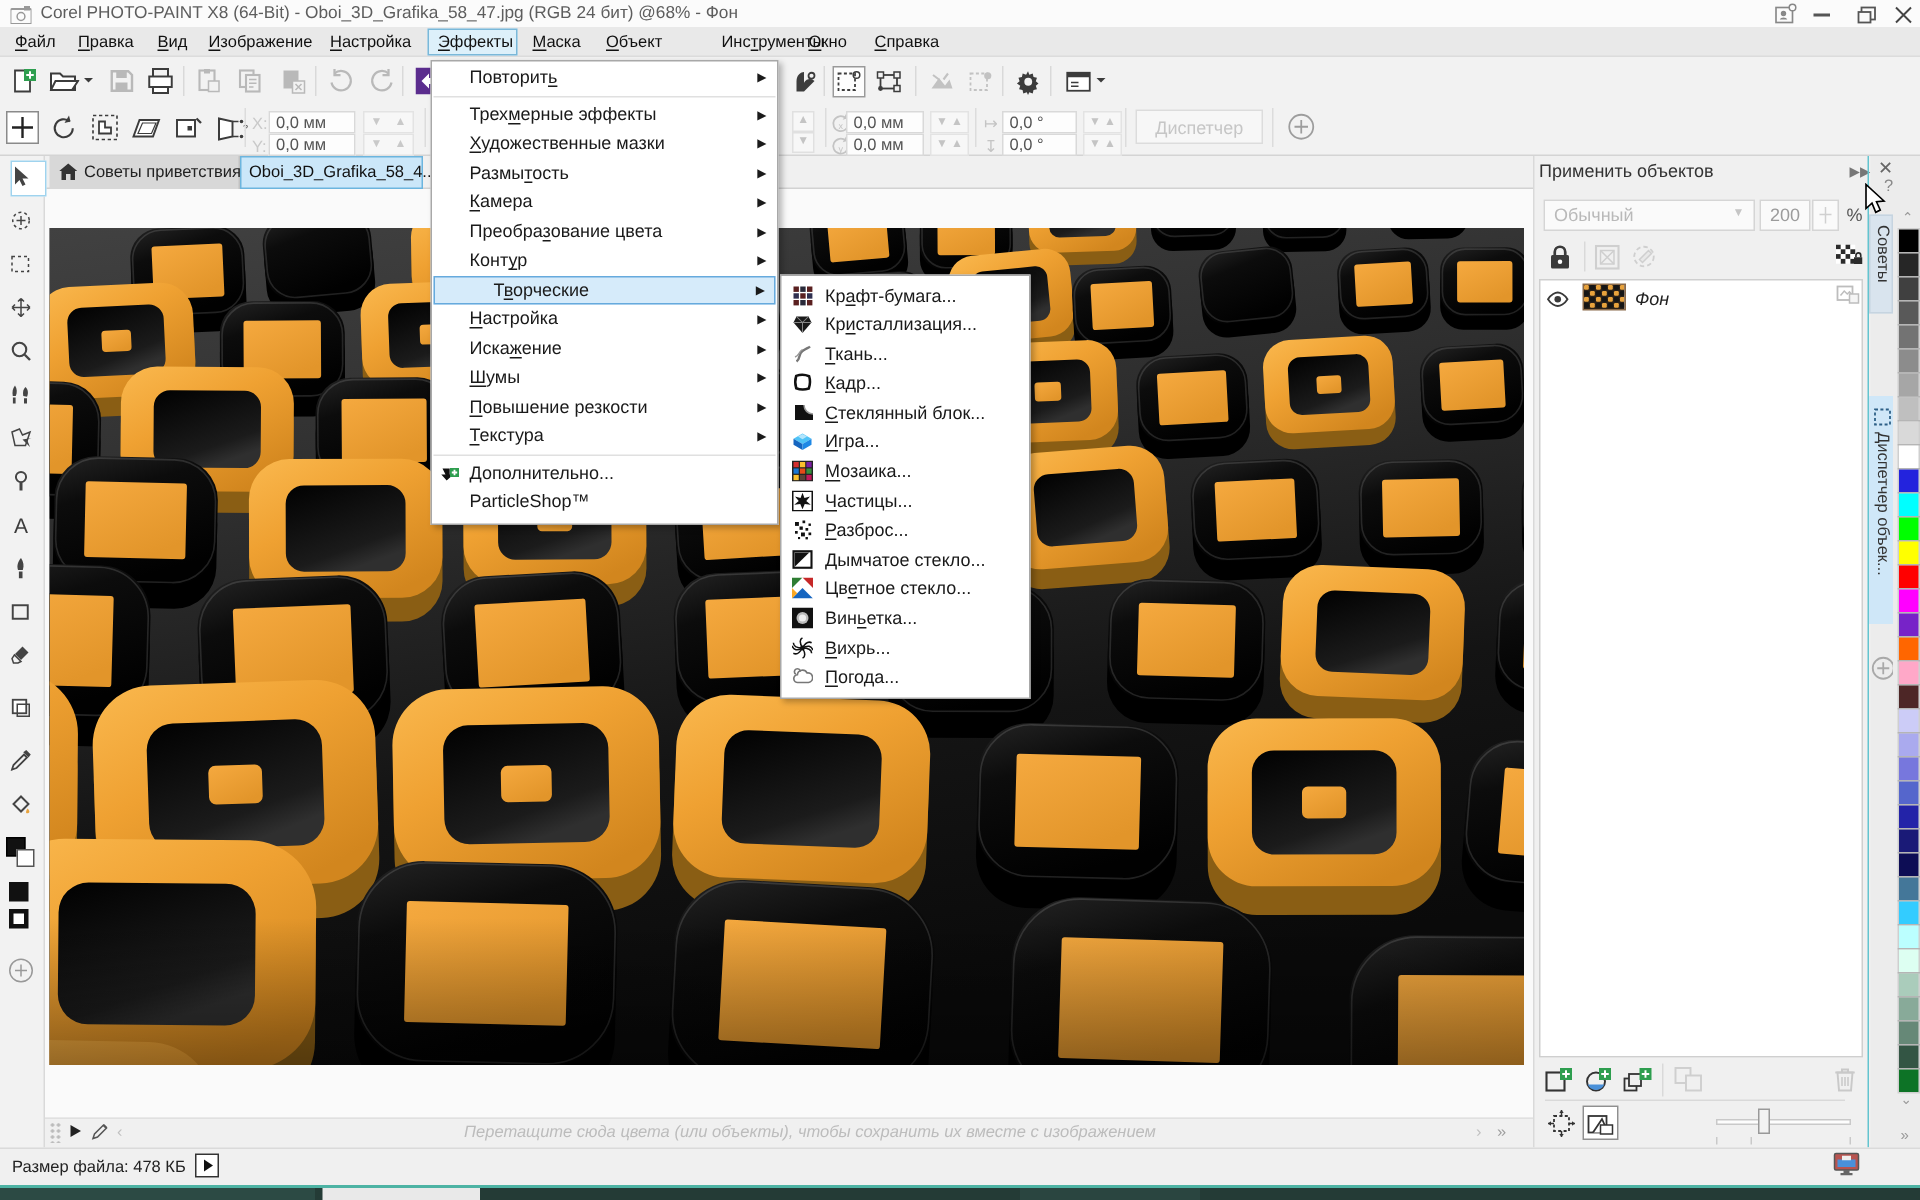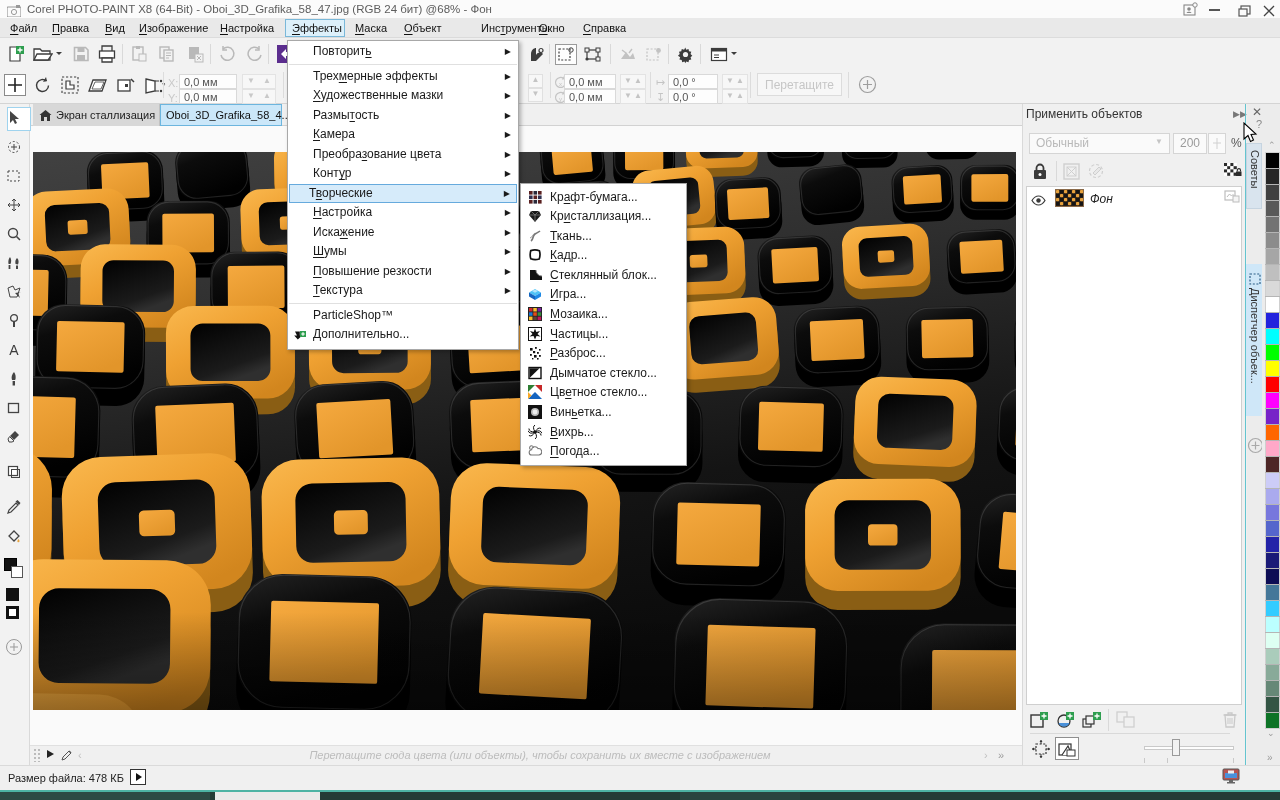--- a/index.html
+++ b/index.html
@@ -5,21 +5,21 @@
 html,body { width:1280px; height:800px; overflow:hidden; font-family:"Liberation Sans",sans-serif; }
 body { background:#f0f0f0; position:relative; }
 .abs { position:absolute; }
 
 #cv { position:absolute; left:33px; top:152px; width:983px; height:558px; overflow:hidden; background:#262626; }
 
 #mainmenu { position:absolute; left:287px; top:40px; width:232px; background:#fff;
   border:1px solid #a8a8a8; box-shadow:2px 2px 4px rgba(0,0,0,.28); z-index:50; padding:1px 0 4px 0; }
 .mrow { position:relative; height:19.5px; line-height:19.5px; font-size:12px; color:#1a1a1a; padding-left:25px; }
 .mrow .arr { position:absolute; right:7px; top:0; font-size:8px; color:#1a1a1a; }
-.mrow.hl { background:#d6ebfa; outline:1px solid #66aadd; outline-offset:-1px; margin:0 1px; padding-left:20px; }
+.mrow.hl { background:#d6ebfa; outline:1px solid #66aadd; outline-offset:-1px; margin:0 1px; padding-left:40px; }
 .msep { height:1px; background:#e0e0e0; margin:2px 1px; }
 u { text-underline-offset:2px; }
 #submenu { position:absolute; left:520px; top:183px; width:167px; background:#fff;
   border:1px solid #a8a8a8; box-shadow:2px 2px 4px rgba(0,0,0,.28); z-index:51; padding:3px 0 4px 0; }
 .smrow { position:relative; height:19.6px; font-size:12px; color:#1a1a1a; }
 .smic { position:absolute; left:7px; top:2.5px; width:14px; height:14px; }
 .smtx { position:absolute; left:29px; top:2.5px; }
 </style></head>
 <body>
 
@@ -241,35 +241,35 @@
 <div style="position:absolute;left:668px;top:89px;width:50px;height:15px;background:#fdfdfd;border:1px solid #d9d9d9;font-size:11px;color:#555;padding:1px 0 0 4px">0,0 °</div>
 <div style="position:absolute;left:722px;top:74px;width:26px;height:15px;border:1px solid #e3e3e3;background:#f7f7f7">
     <span style="position:absolute;left:3px;top:1px;color:#c4c4c4;font-size:8px">▼</span>
     <span style="position:absolute;right:3px;top:1px;color:#c4c4c4;font-size:8px">▲</span>
   </div>
 <div style="position:absolute;left:722px;top:89px;width:26px;height:15px;border:1px solid #e3e3e3;background:#f7f7f7">
     <span style="position:absolute;left:3px;top:1px;color:#c4c4c4;font-size:8px">▼</span>
     <span style="position:absolute;right:3px;top:1px;color:#c4c4c4;font-size:8px">▲</span>
   </div>
 <div style="position:absolute;left:750px;top:72px;width:1px;height:26px;background:#dcdcdc"></div>
-<div style="position:absolute;left:757px;top:73px;width:85px;height:23px;background:#f7f7f7;border:1px solid #dcdcdc;color:#c6c6c6;font-size:12px;text-align:center;line-height:22px">Перетащите</div>
+<div style="position:absolute;left:757px;top:73px;width:85px;height:23px;background:#f7f7f7;border:1px solid #dcdcdc;color:#c6c6c6;font-size:12px;text-align:center;line-height:22px">Диспетчер</div>
 <div style="position:absolute;left:848px;top:72px;width:1px;height:26px;background:#dcdcdc"></div>
 <div style="position:absolute;left:858px;top:75px"><svg width="19" height="19">
       <circle cx="9.5" cy="9.5" r="8" fill="none" stroke="#9d9d9d" stroke-width="1.2"></circle>
       <path d="M9.5 5v9M5 9.5h9" stroke="#9d9d9d" stroke-width="1.2"></path>
     </svg></div>
 
 <div class="abs" style="left:30px;top:104px;width:992px;height:641px;background:#fafafa"></div>
 
 <div class="abs" style="left:30px;top:104px;width:992px;height:22px;background:#f0f0f0;border-bottom:1px solid #d2d2d2"></div>
 <div class="abs" style="left:33px;top:104px;width:127px;height:22px;background:#d8d8d8;border-right:1px solid #c2c2c2"></div>
 <div class="abs" style="left:39px;top:108px"><svg width="13" height="13">
       <path d="M6.5 1 L12.5 6 H11 V12 H8 V8 H5 V12 H2 V6 H.5 Z" fill="#333"></path>
     </svg></div>
-<div class="abs" style="left:56px;top:109px;font-size:11px;color:#222">Экран сталлизация</div>
+<div class="abs" style="left:56px;top:109px;font-size:11px;color:#222">Советы приветствия</div>
 <div class="abs" style="left:160px;top:104px;width:122px;height:22px;background:#cbe7f9;border:1px solid #6cb5de"></div>
 <div class="abs" style="left:166px;top:109px;font-size:11px;color:#111">Oboi_3D_Grafika_58_4...</div>
 
 <div id="cv">
 <svg width="983" height="558" style="position:absolute;left:0;top:0">
       <defs>
         <linearGradient id="gy" x1="0" y1="0" x2="0.7" y2="1">
           <stop offset="0" stop-color="#fab84e"></stop>
           <stop offset="0.45" stop-color="#efa132"></stop>
           <stop offset="1" stop-color="#d2861e"></stop>
@@ -1005,26 +1005,26 @@
 <div class="mrow"><span style="position:relative"><u>К</u>амера</span><span class="arr">▶</span></div>
 <div class="mrow"><span style="position:relative">Преобра<u>з</u>ование цвета</span><span class="arr">▶</span></div>
 <div class="mrow"><span style="position:relative">Конт<u>у</u>р</span><span class="arr">▶</span></div>
 <div class="mrow hl"><span style="position:relative">Т<u>в</u>орческие</span><span class="arr">▶</span></div>
 <div class="mrow"><span style="position:relative"><u>Н</u>астройка</span><span class="arr">▶</span></div>
 <div class="mrow"><span style="position:relative">Иска<u>ж</u>ение</span><span class="arr">▶</span></div>
 <div class="mrow"><span style="position:relative"><u>Ш</u>умы</span><span class="arr">▶</span></div>
 <div class="mrow"><span style="position:relative"><u>П</u>овышение резкости</span><span class="arr">▶</span></div>
 <div class="mrow"><span style="position:relative"><u>Т</u>екстура</span><span class="arr">▶</span></div>
 <div class="msep"></div>
-<div class="mrow"><span style="position:relative">ParticleShop™</span></div>
 <div class="mrow"><span style="position:relative"><span style="position:absolute;left:-22px;top:2px"><svg width="16" height="16">
             <path d="M3 2h6v5h3l-5.5 5L2 7h3.5Z" fill="#111" transform="scale(.8) translate(2,1)"></path>
             <rect x="9" y="2" width="6" height="6" fill="#2e9e4f"></rect>
             <path d="M12 3.2v3.6M10.2 5h3.6" stroke="#fff" stroke-width="1.2"></path>
           </svg></span>Дополнительно...</span></div>
+<div class="mrow"><span style="position:relative">ParticleShop™</span></div>
 </div>
 <div id="submenu">
 <div class="smrow">
       <span class="smic"><svg width="14" height="14">
           <rect x="1.0" y="1.0" width="3.6" height="3.6" fill="#5a2020"></rect>
           <rect x="5.5" y="1.0" width="3.6" height="3.6" fill="#2a2a3a"></rect>
           <rect x="10.0" y="1.0" width="3.6" height="3.6" fill="#5a2020"></rect>
           <rect x="1.0" y="5.5" width="3.6" height="3.6" fill="#303050"></rect>
           <rect x="5.5" y="5.5" width="3.6" height="3.6" fill="#5a2020"></rect>
           <rect x="10.0" y="5.5" width="3.6" height="3.6" fill="#303050"></rect>

